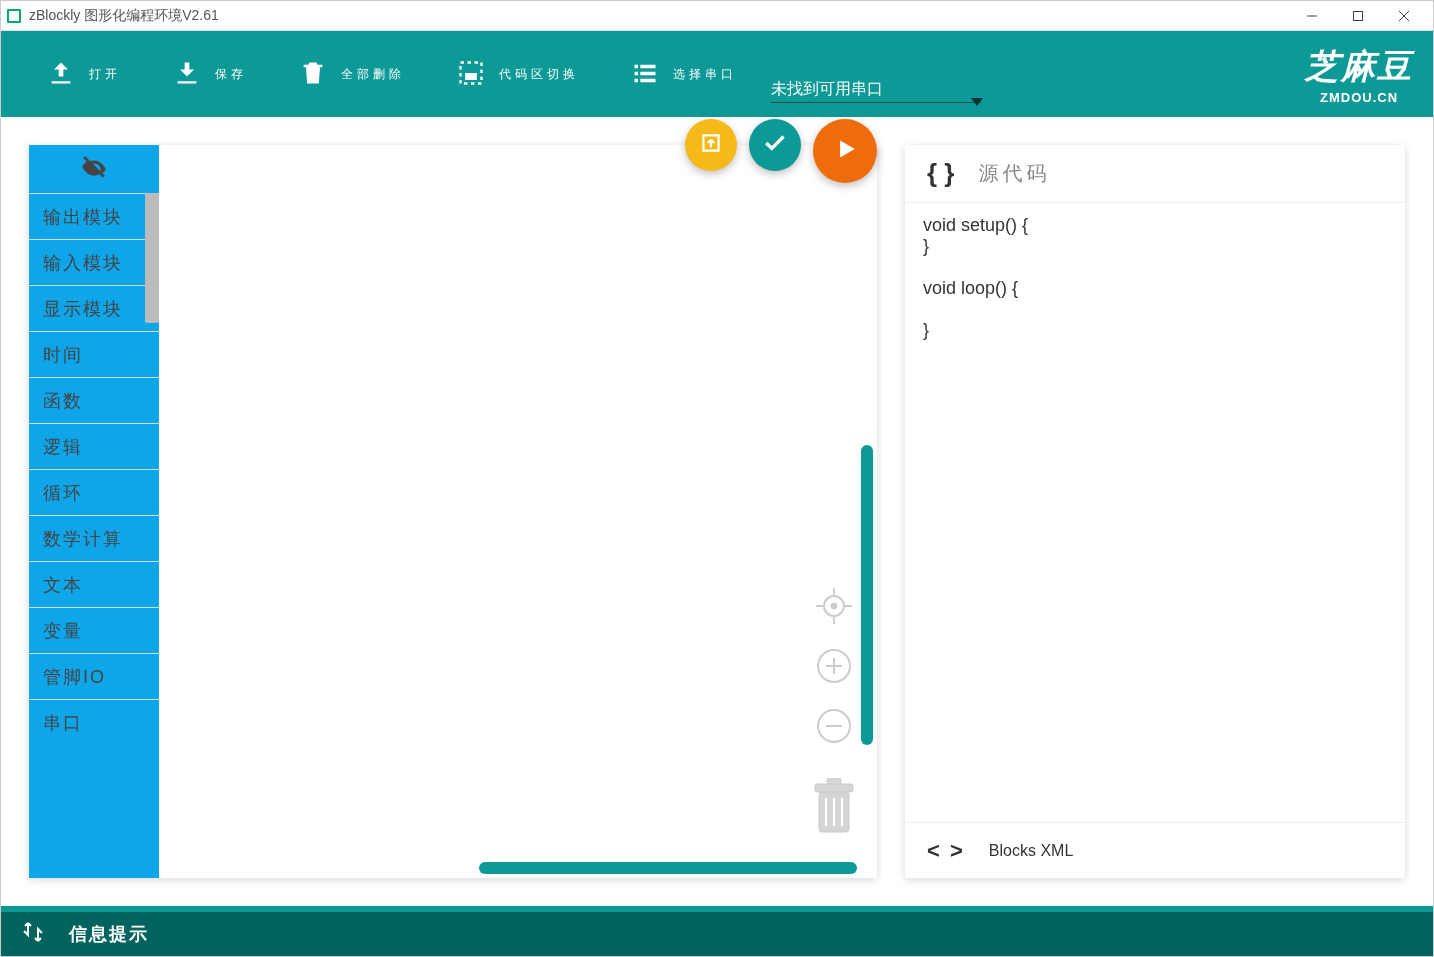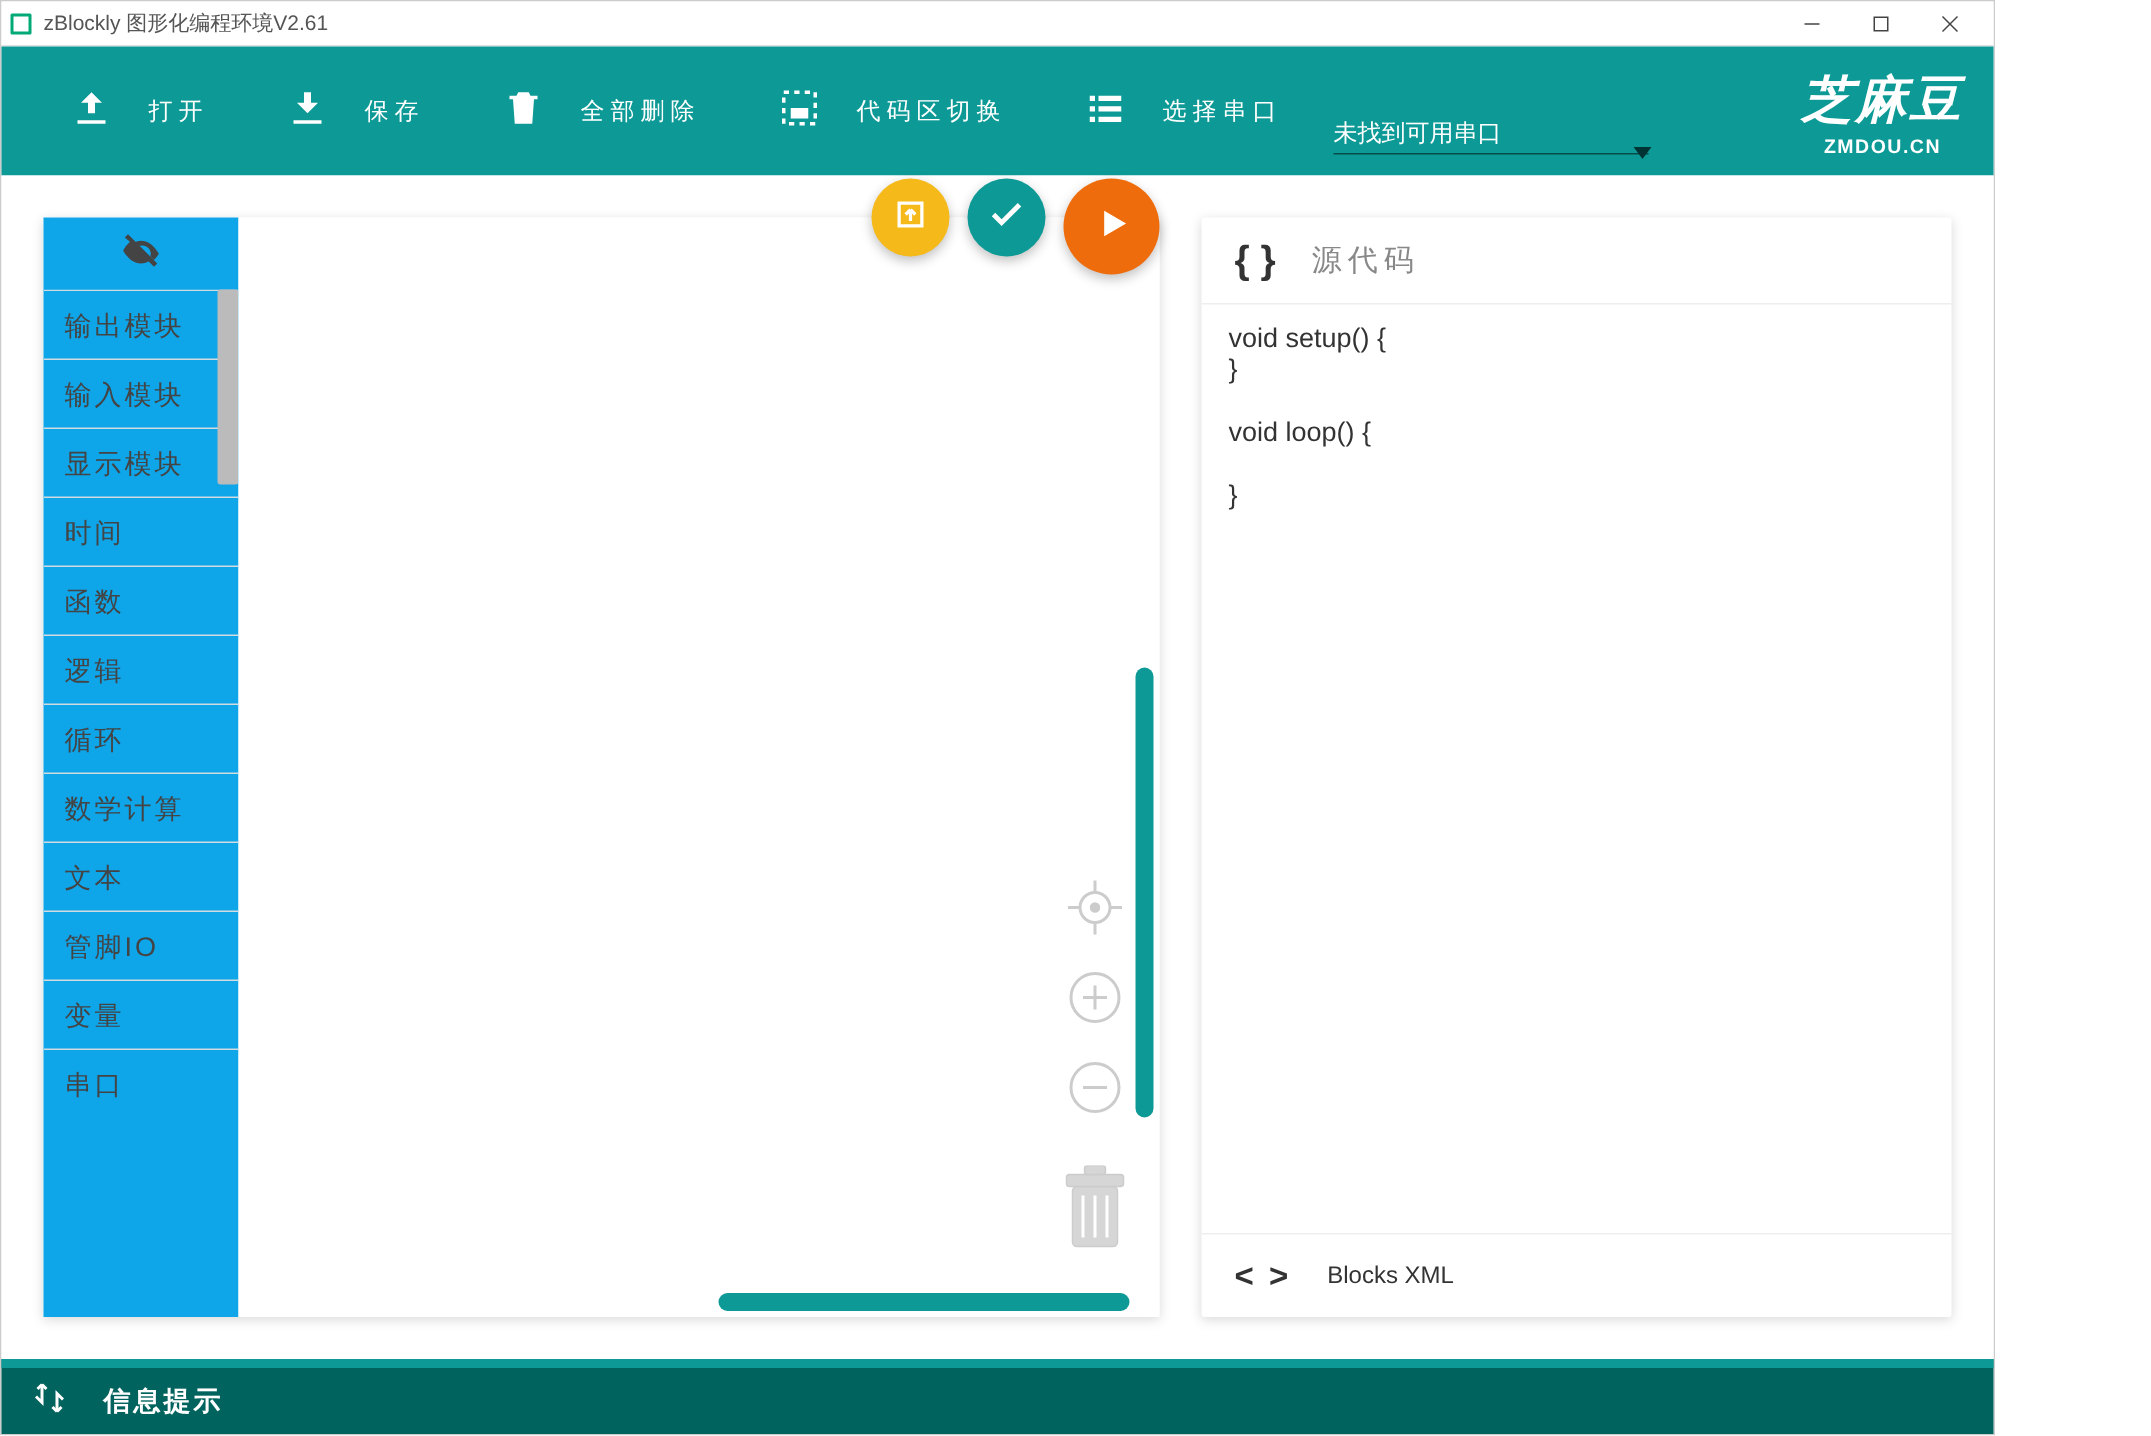--- a/index.html
+++ b/index.html
@@ -1,25 +1,25 @@
 <!DOCTYPE html>
 <html><head>
 <meta charset="utf-8">
 <style>
   * { box-sizing: border-box; margin: 0; padding: 0; }
   html, body { width: 100%; height: 100%; font-family: "Microsoft YaHei", Arial, sans-serif; background: #fff; }
-  .window { width: 1330px; height: 957px; display: flex; flex-direction: column; border: 1px solid #ccc; }
+  .window { width: 1434px; height: 957px; display: flex; flex-direction: column; border: 1px solid #ccc; }
   .titlebar { height: 30px; background: #fff; display: flex; align-items: center; padding: 0 6px; border-bottom: 1px solid #e0e0e0; }
   .titlebar .app-icon { width: 14px; height: 14px; border: 2px solid #0a7; border-radius: 1px; margin-right: 8px; }
   .titlebar .title { color: #555; font-size: 14px; flex: 1; }
   .titlebar .winbtns { display: flex; gap: 0; }
   .titlebar .winbtn { width: 46px; height: 30px; display: flex; align-items: center; justify-content: center; color: #555; cursor: pointer; }
 
   .toolbar { height: 86px; background: #0a9396; background: #0d9a96; display: flex; align-items: center; padding: 0 20px; color: #fff; }
-  .tbbtn { display: flex; align-items: center; gap: 24px; padding: 0 26px; height: 100%; cursor: pointer; font-size: 16px; letter-spacing: 4px; }
+  .tbbtn { display: flex; align-items: center; gap: 14px; padding: 0 26px; height: 100%; cursor: pointer; font-size: 12px; letter-spacing: 4px; }
   .tbbtn svg { width: 28px; height: 28px; fill: #fff; }
   .serial-box { margin-left: 8px; display: flex; flex-direction: column; color: #fff; width: 210px; }
   .serial-box .stext { font-size: 16px; padding: 2px 0; margin-top: 32px; }
   .serial-box .sline { height: 1px; background: rgba(0,0,0,0.5); width: 100%; position: relative; }
   .serial-box .sline::after { content:""; position:absolute; right:-2px; top:-4px; border-left:6px solid transparent; border-right:6px solid transparent; border-top:8px solid #033; }
   .logo { margin-left: auto; display:flex; flex-direction:column; align-items:center; color:#fff; }
   .logo .l1 { font-size: 34px; font-weight: bold; font-style: italic; letter-spacing: 2px; }
   .logo .l2 { font-size: 13px; font-weight: bold; letter-spacing: 1px; }
 
   .content { flex: 1; display: flex; padding: 28px; gap: 28px; background: #fff; min-height: 0; }
@@ -160,22 +160,22 @@
         <div class="items">
           <div class="cat">输出模块</div>
           <div class="cat">输入模块</div>
           <div class="cat">显示模块</div>
           <div class="cat">时间</div>
           <div class="cat">函数</div>
           <div class="cat">逻辑</div>
           <div class="cat">循环</div>
           <div class="cat">数学计算</div>
           <div class="cat">文本</div>
+          <div class="cat">变量</div>
           <div class="cat">管脚IO</div>
-          <div class="cat">变量</div>
           <div class="cat">串口</div>
         </div>
         <div class="scrollmark"></div>
       </div>
 
       <div class="canvas">
         <div class="action-btns">
           <div class="circbtn c-yellow">
             <span>
               <svg viewBox="0 0 24 24">

